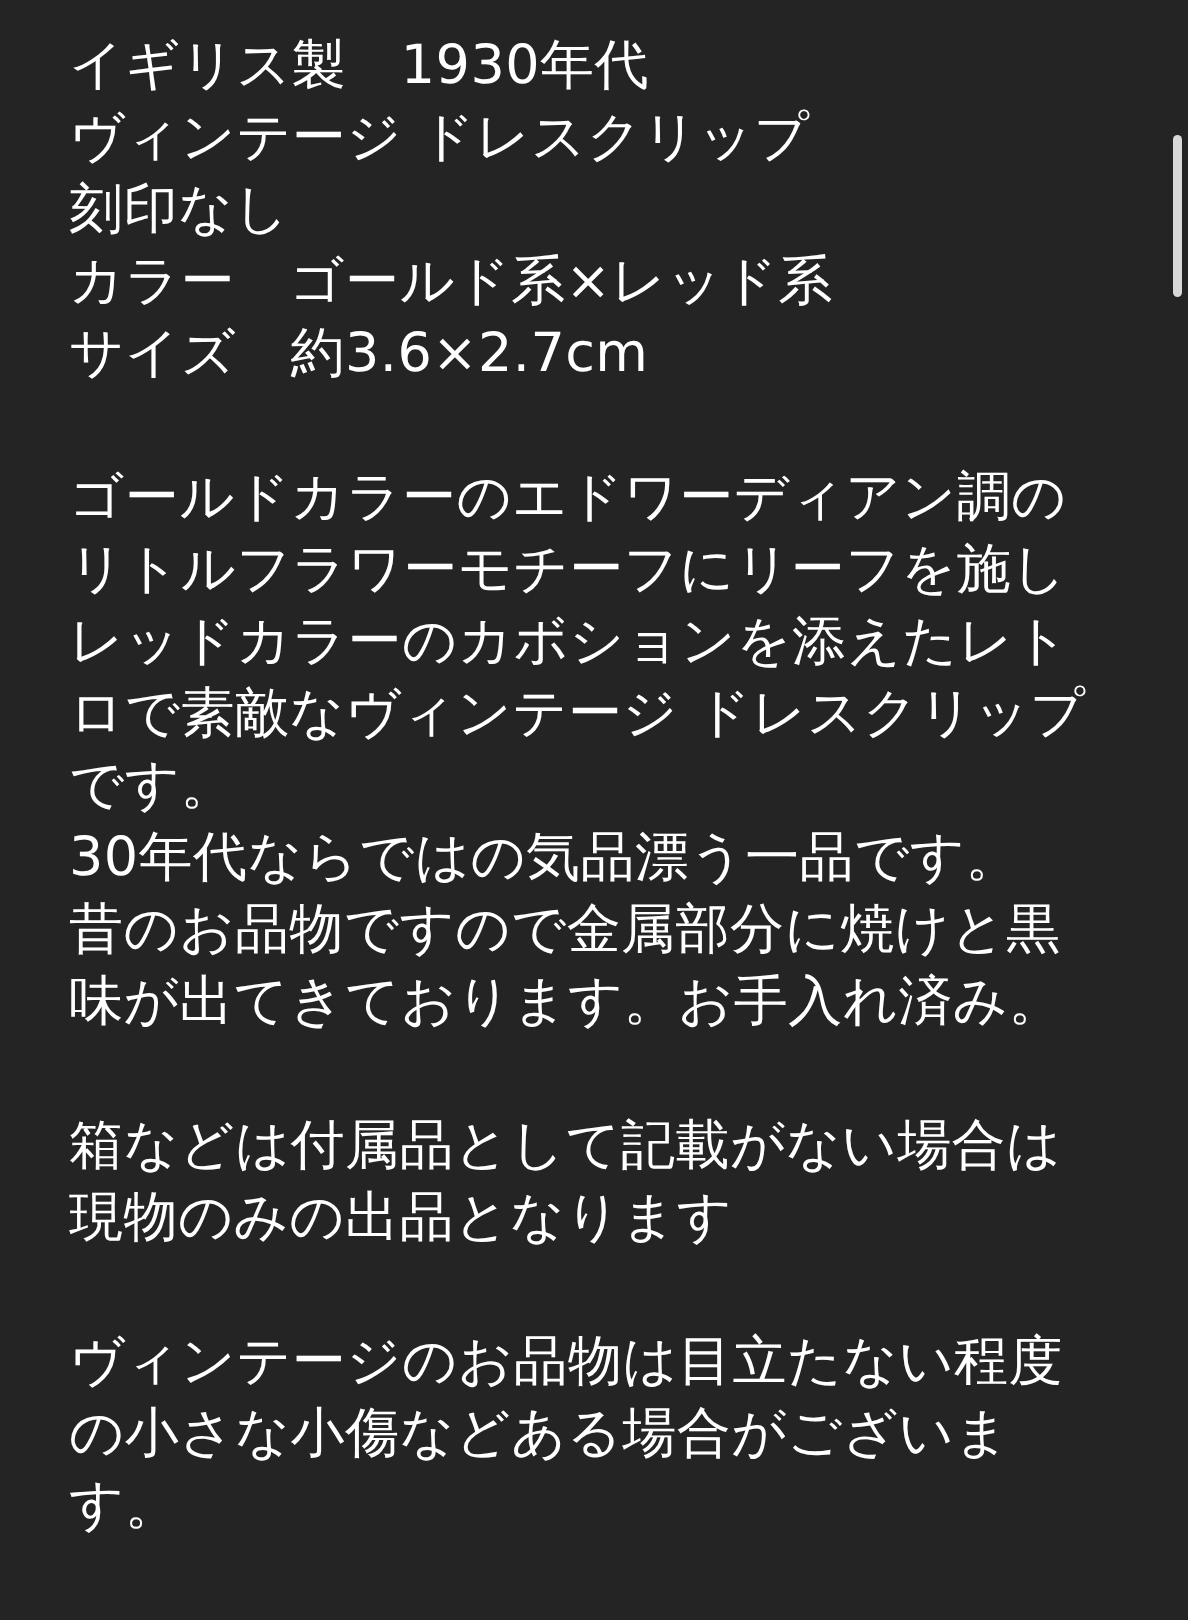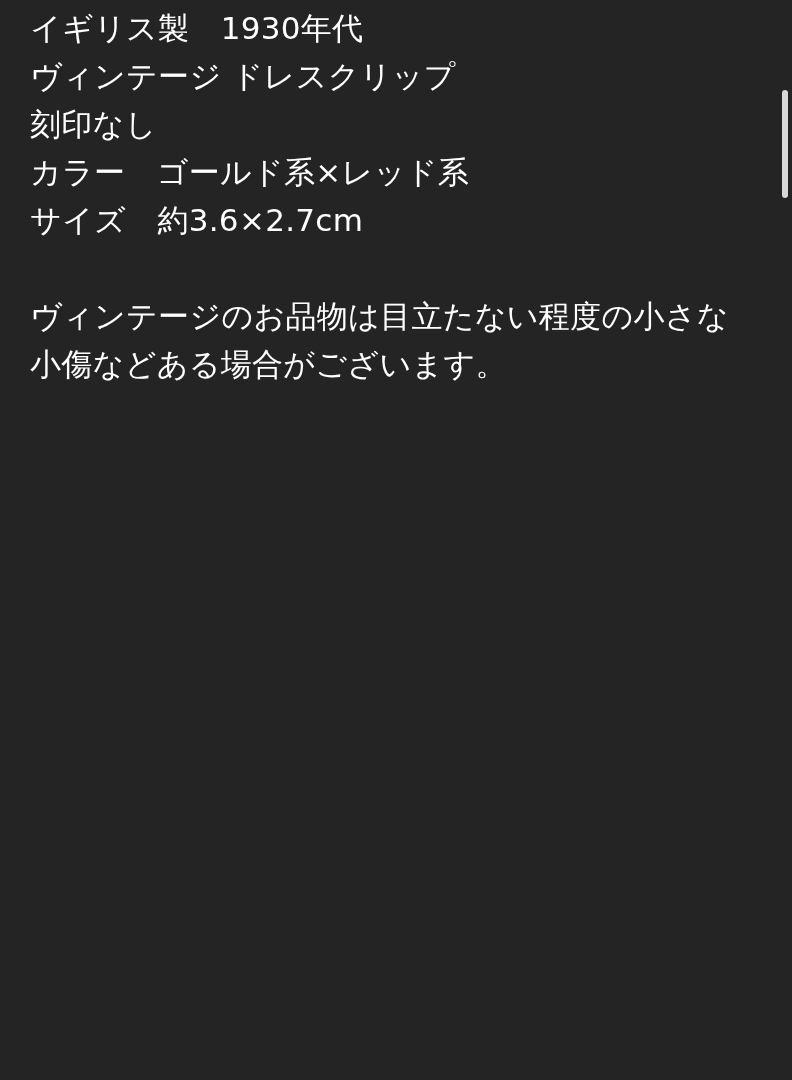--- a/index.html
+++ b/index.html
@@ -23,22 +23,22 @@
   }
   .description {
     position: absolute;
     left: 0;
     top: 0;
     width: 792px;
     padding: 4px 34px 0 30px;
     box-sizing: border-box;
   }
   .para {
-    margin: 0;
-    font-size: 31px;
+    margin: 16px;
+    font-size: 36px;
     line-height: 48px;
     letter-spacing: 0.3px;
     font-weight: 500;
     color: #ffffff;
     white-space: pre-wrap;
     word-break: break-all;
   }
   .para.gap {
     margin-top: 48px;
   }
@@ -64,19 +64,23 @@
 <body>
 
 <div class="screen">
 
   <div class="description">
     <p class="para">イギリス製　1930年代
 ヴィンテージ ドレスクリップ
 刻印なし
 カラー　ゴールド系×レッド系
 サイズ　約3.6×2.7cm</p>
+    <p class="para gap">ゴールドカラーのエドワーディアン調のリトルフラワーモチーフにリーフを施しレッドカラーのカボションを添えたレトロで素敵なヴィンテージ ドレスクリップです。
+30年代ならではの気品漂う一品です。
+昔のお品物ですので金属部分に焼けと黒味が出てきております。お手入れ済み。</p>
+    <p class="para gap">箱などは付属品として記載がない場合は現物のみの出品となります</p>
     <p class="para gap">ヴィンテージのお品物は目立たない程度の小さな小傷などある場合がございます。</p>
   </div>
 
   <div class="scrollbar-track"></div>
   <div class="scrollbar-thumb"></div>
 
 </div>
 
 </body></html>

